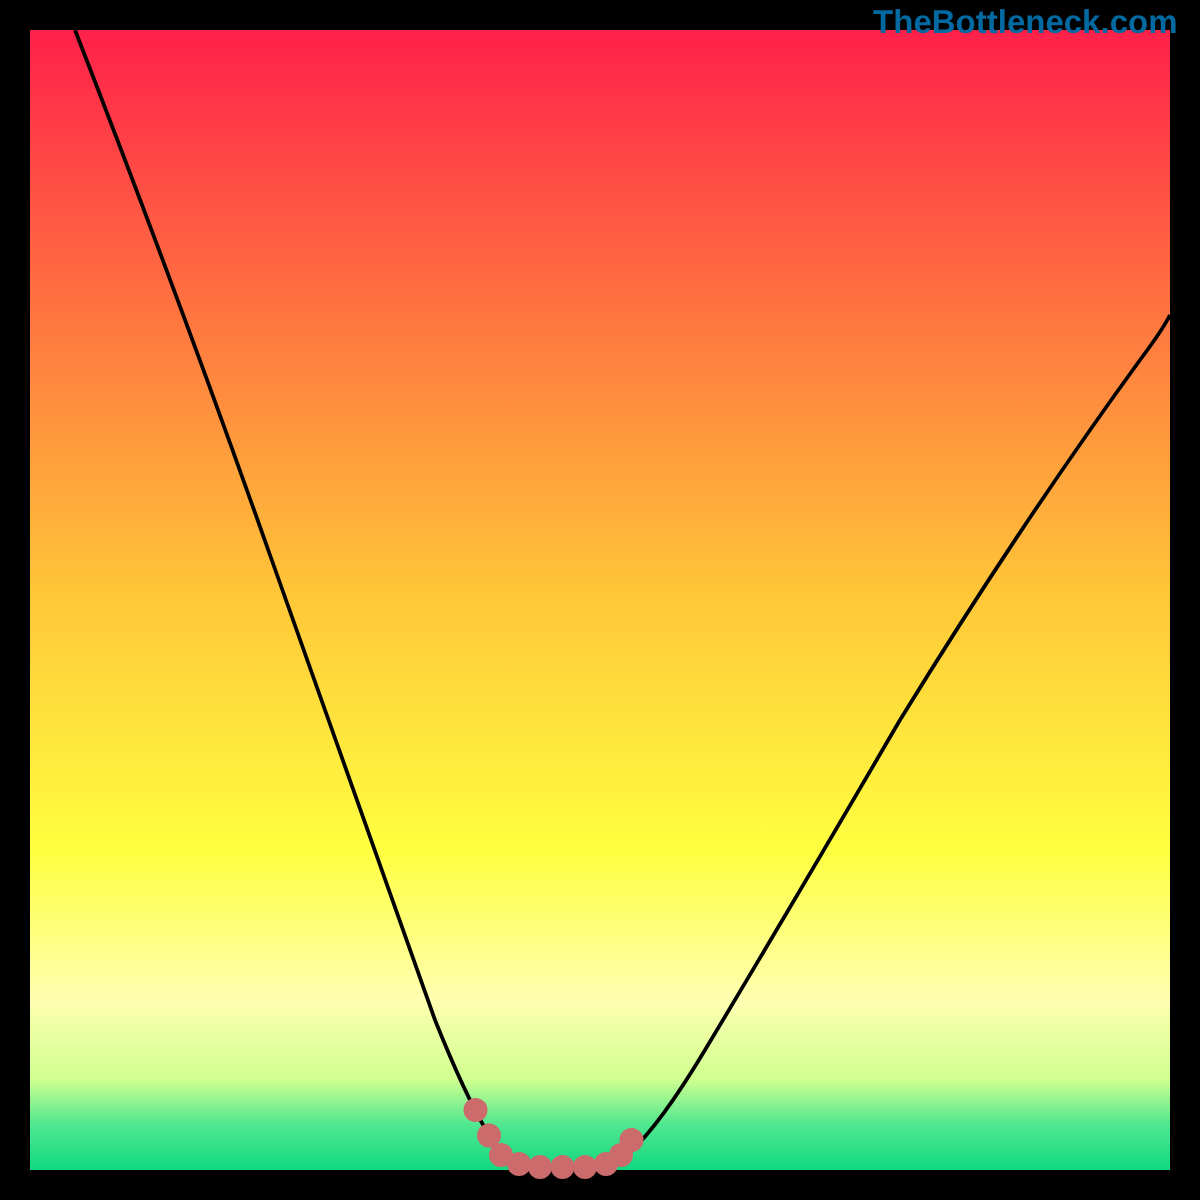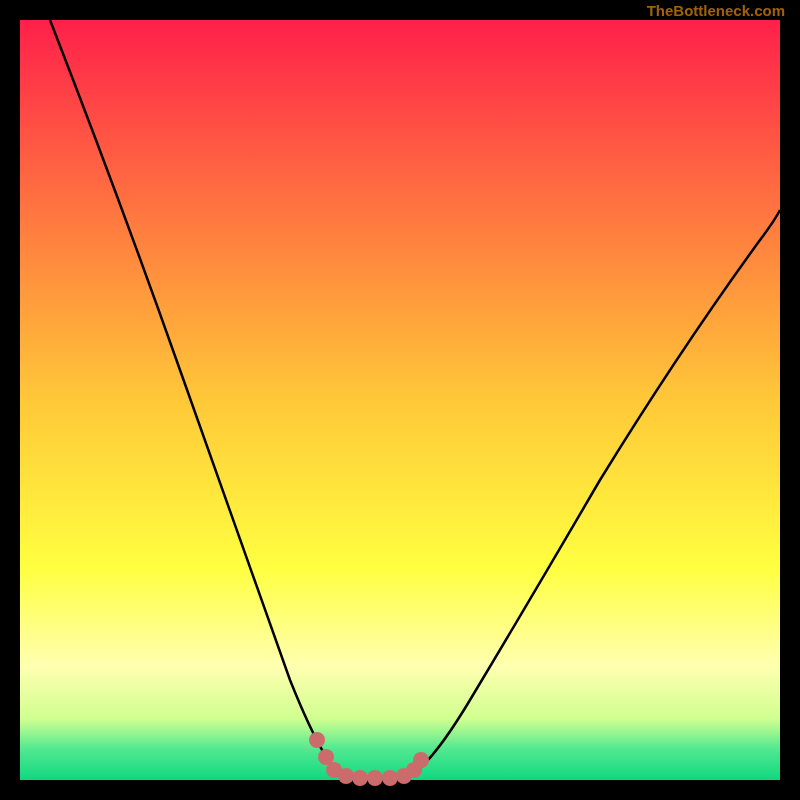--- a/index.html
+++ b/index.html
@@ -10,23 +10,23 @@
     .chart-container {
       position: relative;
       width: 800px;
       height: 800px;
     }
     .watermark {
       position: absolute;
       top: 2px;
       right: 15px;
       font-family: Arial, sans-serif;
-      font-size: 15px;
+      font-size: 22px;
       font-weight: bold;
-      color: #a16207;
+      color: #0369a1;
       z-index: 10;
     }
     svg {
       display: block;
     }
   </style>
 </head>
 <body>
 
 <div class="chart-container">

